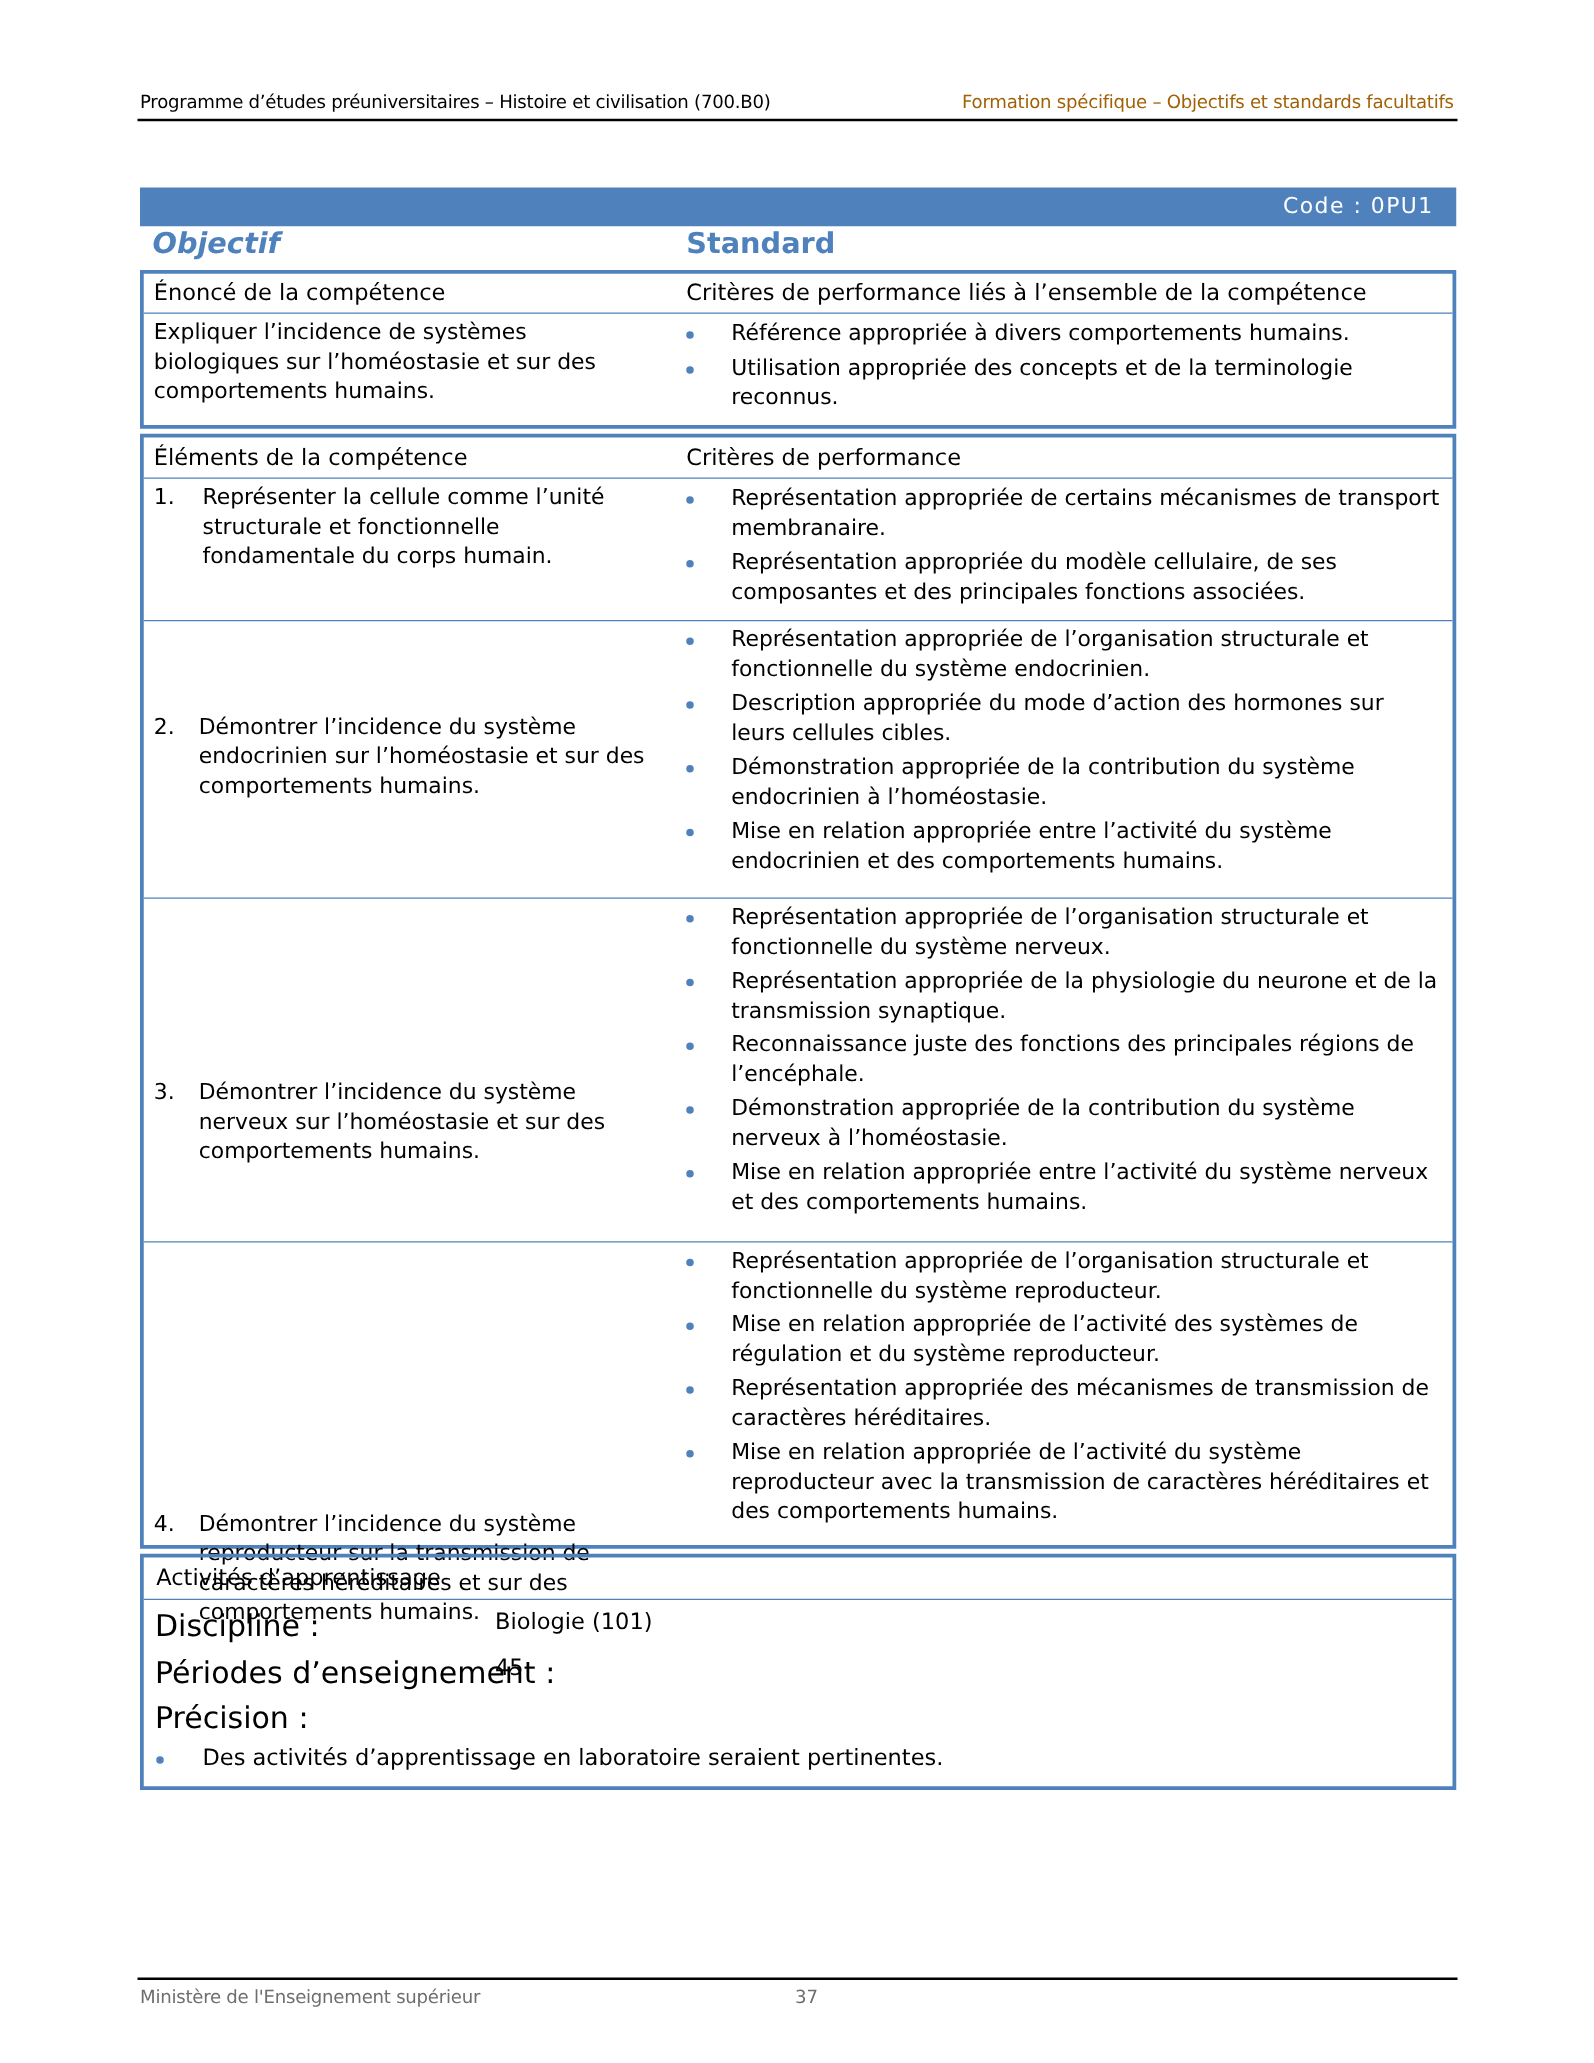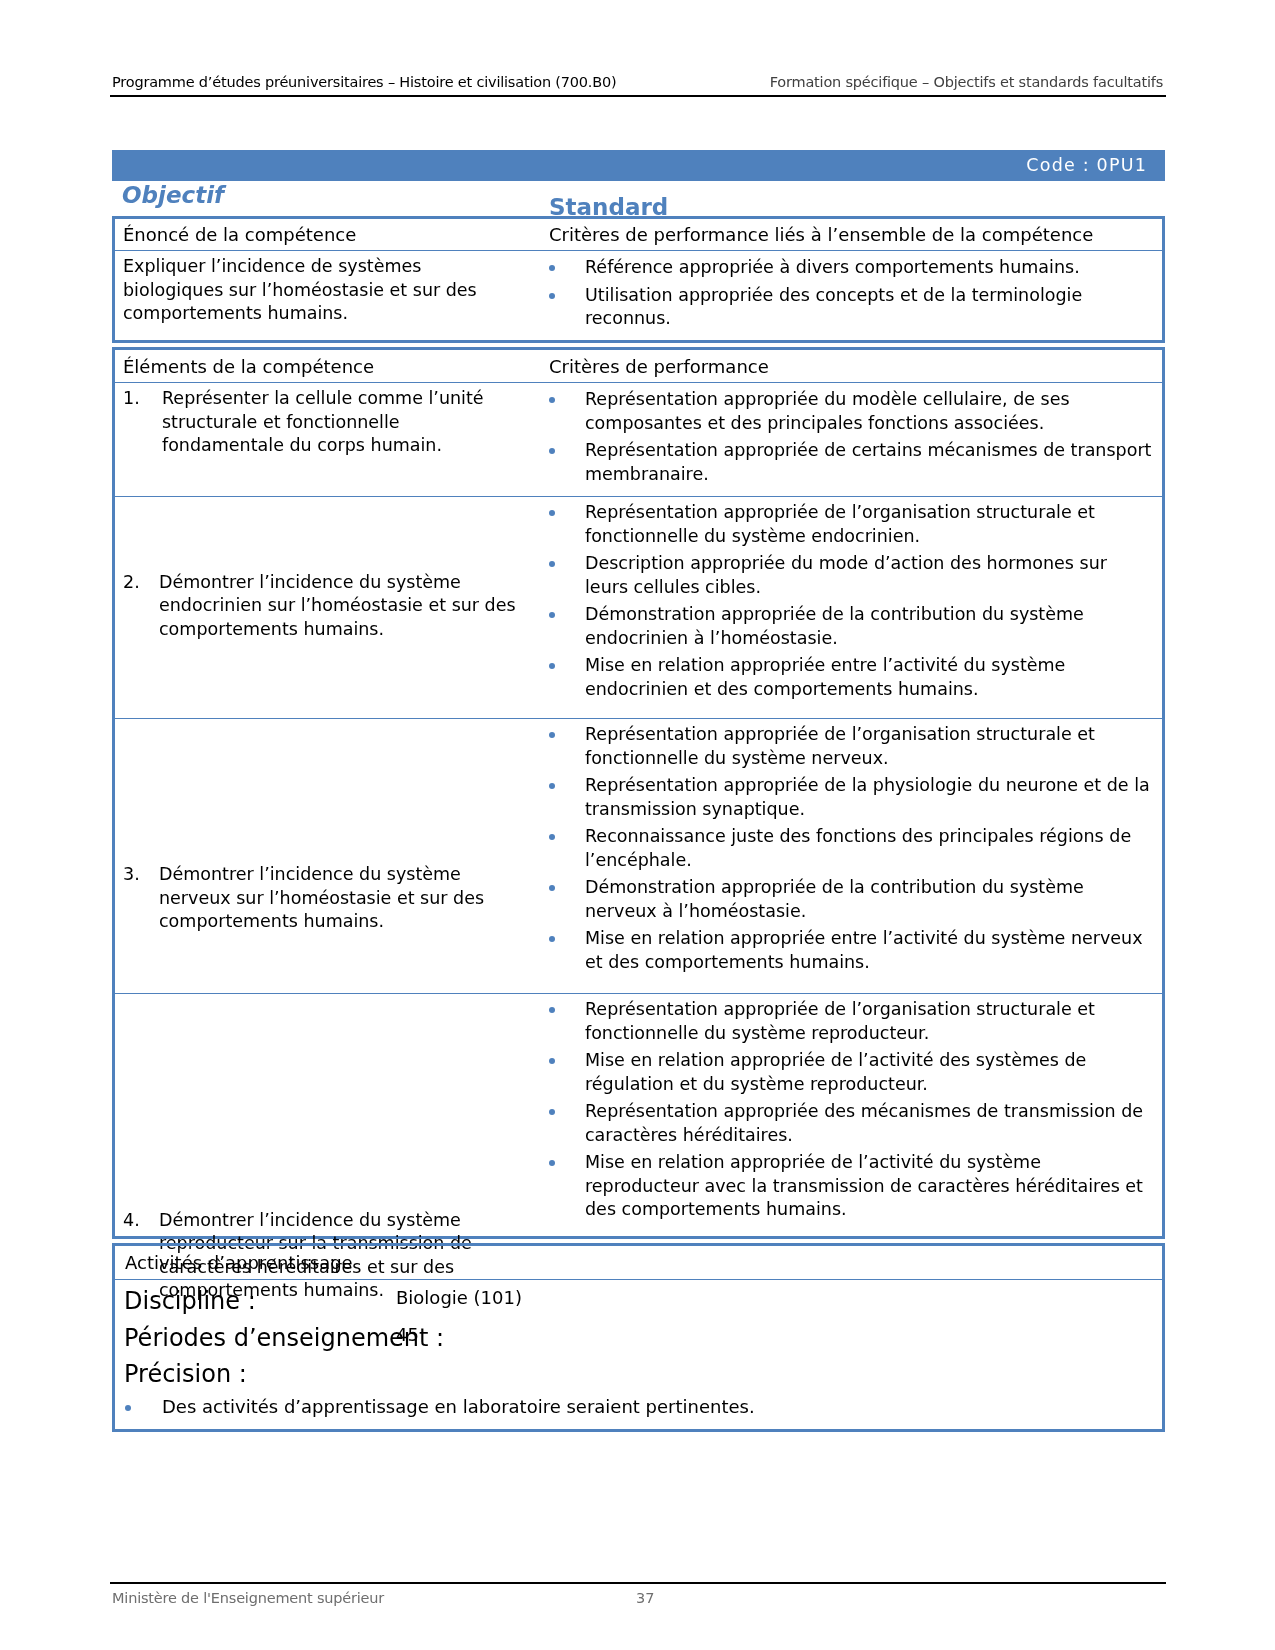--- a/index.html
+++ b/index.html
@@ -2,31 +2,31 @@
 <html><head>
 <meta charset="utf-8">
 <style>
   html, body { margin: 0; padding: 0; background: #ffffff; }
   body { width: 1275px; height: 1650px; position: relative; overflow: hidden;
          font-family: "DejaVu Sans", sans-serif; color: #000; }
   .abs { position: absolute; }
 
   
   #hdr-left { left: 112px; top: 74px; font-size: 14.5px; color: #000000; white-space: nowrap; letter-spacing: -0.2px; }
-  #hdr-right { right: 112px; top: 74px; font-size: 14.5px; color: #404040; white-space: nowrap; letter-spacing: -0.2px; }
+  #hdr-right { right: 112px; top: 74px; font-size: 14.5px; color: #a16207; white-space: nowrap; letter-spacing: -0.2px; }
   #hdr-rule { left: 110px; width: 1056px; top: 95px; height: 2px; background: #000; }
 
   
   #code-bar { left: 112px; width: 1053px; top: 150px; height: 31px; background: #4f81bd; }
   #code-text { position: absolute; right: 18px; top: 5px; font-size: 17.5px; color: #fff; letter-spacing: 1.2px; }
 
   
   .col-heading { font-size: 23px; font-weight: bold; color: #4f81bd; top: 182px; }
   #obj-heading { left: 122px; font-style: italic; }
-  #std-heading { left: 549px; margin-top: 12px; }
+  #std-heading { left: 549px; }
 
   
   .box { position: absolute; left: 112px; width: 1047px; border: 3px solid #4f81bd; box-sizing: content-box; }
   .sep { position: absolute; left: 0; right: 0; height: 1px; background: #4f81bd; }
   .hcell { position: absolute; font-weight: normal; font-size: 18px; }
   .cell-l { position: absolute; left: 8px; width: 410px; font-size: 17.5px; line-height: 23.5px; }
   .cell-r { position: absolute; left: 434px; width: 605px; font-size: 17.5px; line-height: 23.5px; }
 
   .bullet-list { list-style: none; margin: 0; padding: 0; }
   .bullet-item { position: relative; padding-left: 36px; margin-bottom: 4px; }
@@ -72,22 +72,22 @@
 <div class="box" style="top:347px; height:886px;">
   <div class="hcell" style="left:8px; top:6px;">Éléments de la compétence</div>
   <div class="hcell" style="left:434px; top:6px;">Critères de performance</div>
   <div class="sep" style="top:32px;"></div>
 
   <div class="cell-l num-item" style="top:37px;">
     <span class="num-label">1.</span>
     <span style="display:block; padding-left:3px; width:350px;">Représenter la cellule comme l’unité structurale et fonctionnelle fondamentale du corps humain.</span>
   </div>
   <ul class="cell-r bullet-list" style="top:38px;">
+    <li class="bullet-item"><span class="bullet-dot"></span><span>Représentation appropriée de certains mécanismes de transport membranaire.</span></li>
     <li class="bullet-item"><span class="bullet-dot"></span><span>Représentation appropriée du modèle cellulaire, de ses composantes et des principales fonctions associées.</span></li>
-    <li class="bullet-item"><span class="bullet-dot"></span><span>Représentation appropriée de certains mécanismes de transport membranaire.</span></li>
   </ul>
   <div class="sep" style="top:146px;"></div>
 
   <div class="cell-l num-item" style="top:150px;">
     <span class="num-label">2.</span>
     <span style="display:block; width:375px;">Démontrer l’incidence du système endocrinien sur l’homéostasie et sur des comportements humains.</span>
   </div>
   <ul class="cell-r bullet-list" style="top:151px;">
     <li class="bullet-item"><span class="bullet-dot"></span><span>Représentation appropriée de l’organisation structurale et fonctionnelle du système endocrinien.</span></li>
     <li class="bullet-item"><span class="bullet-dot"></span><span>Description appropriée du mode d’action des hormones sur leurs cellules cibles.</span></li>

